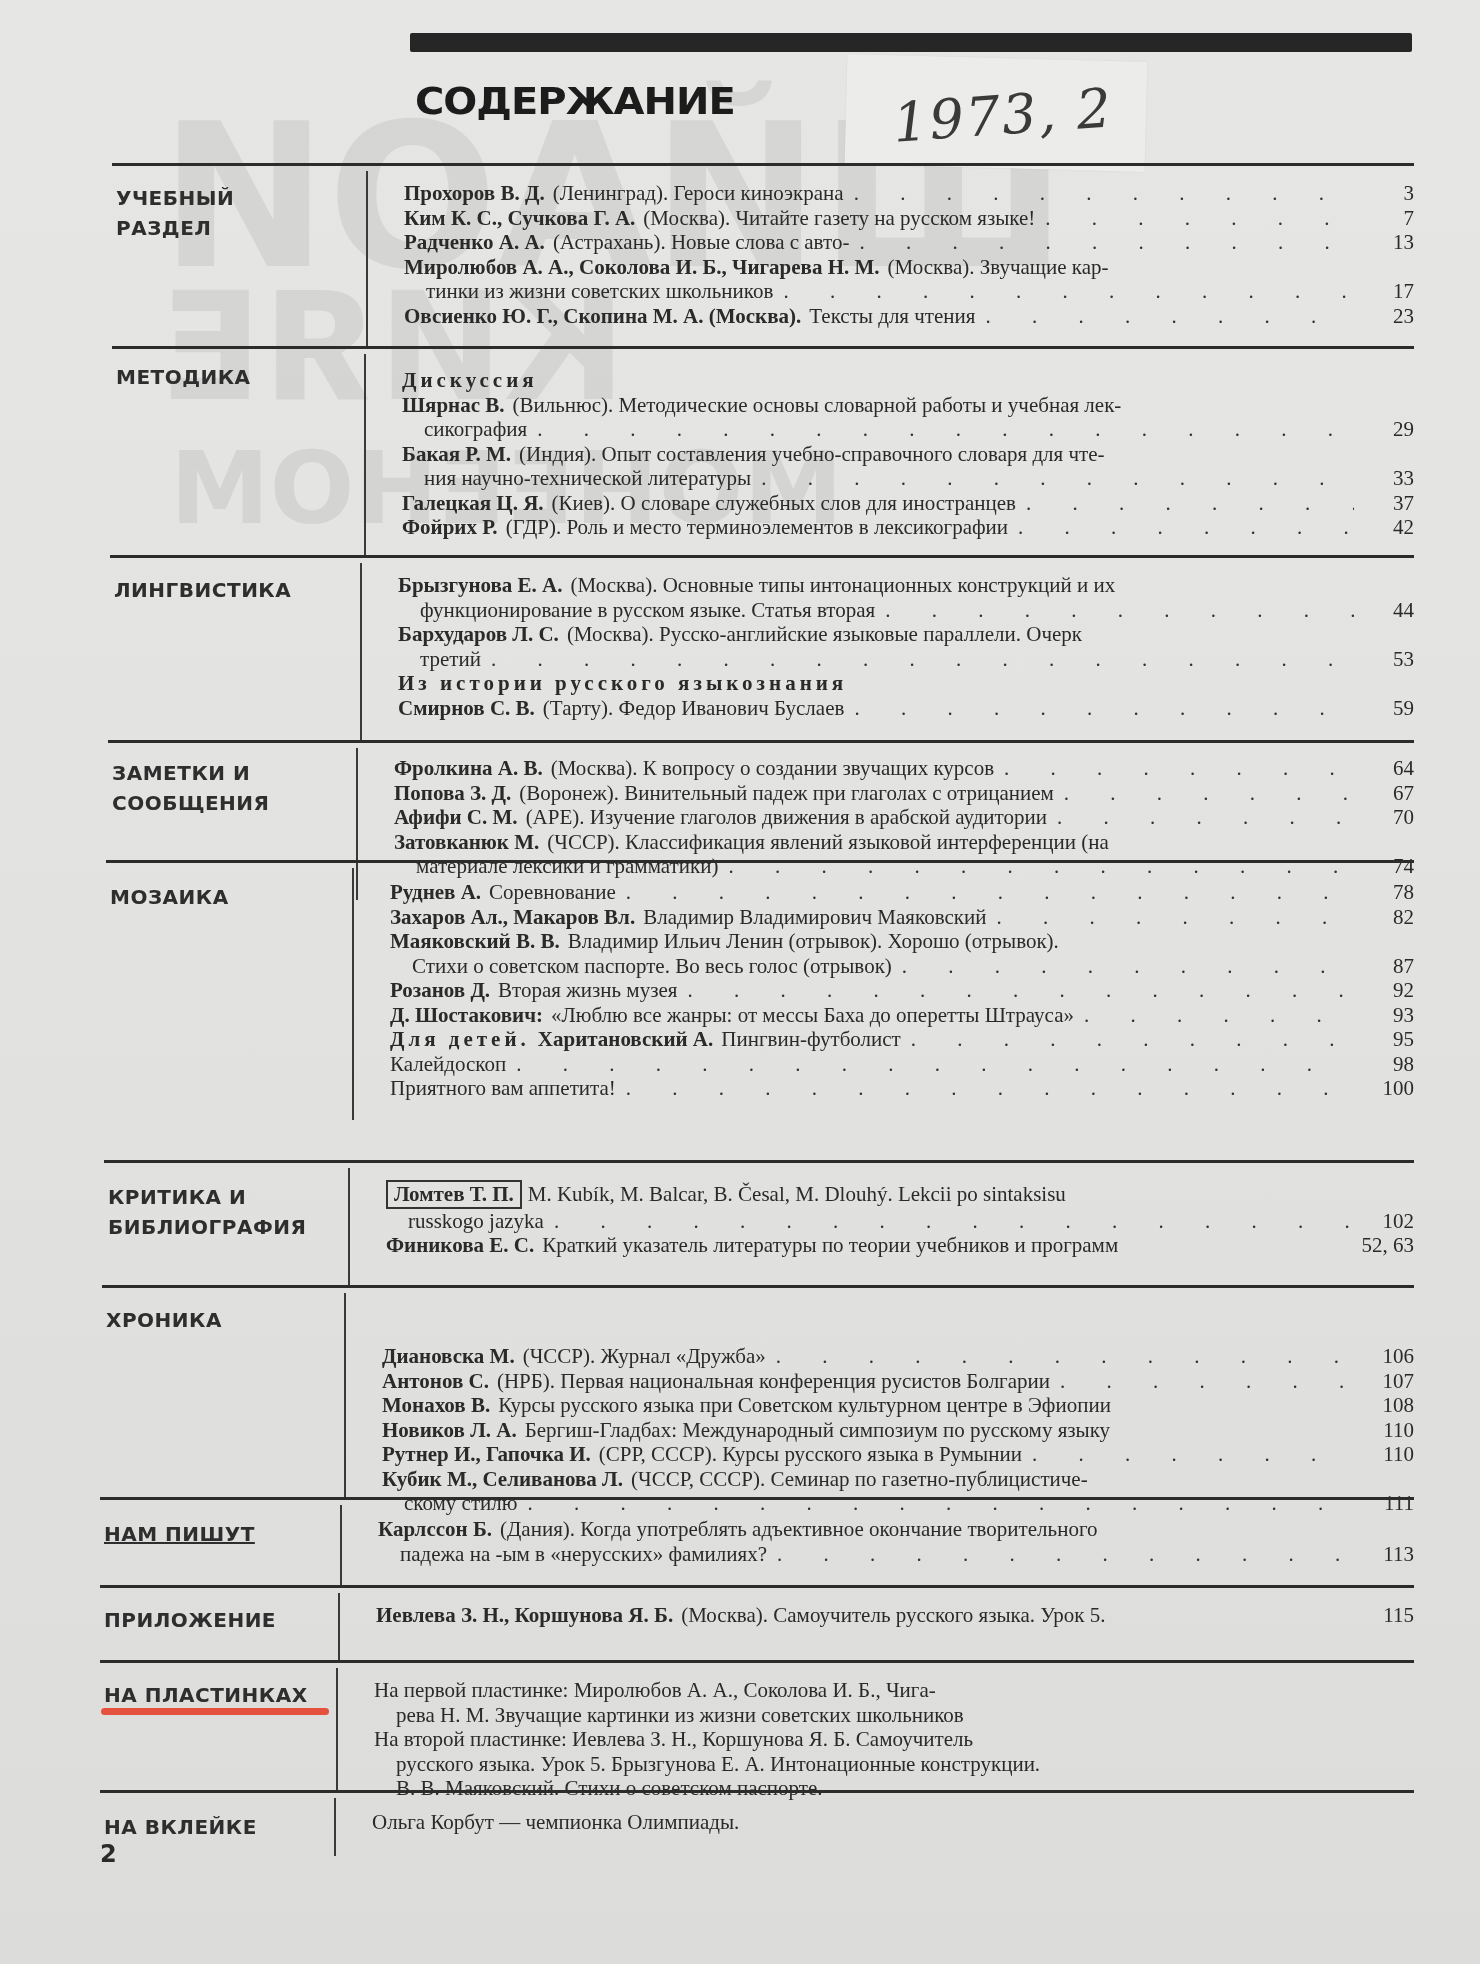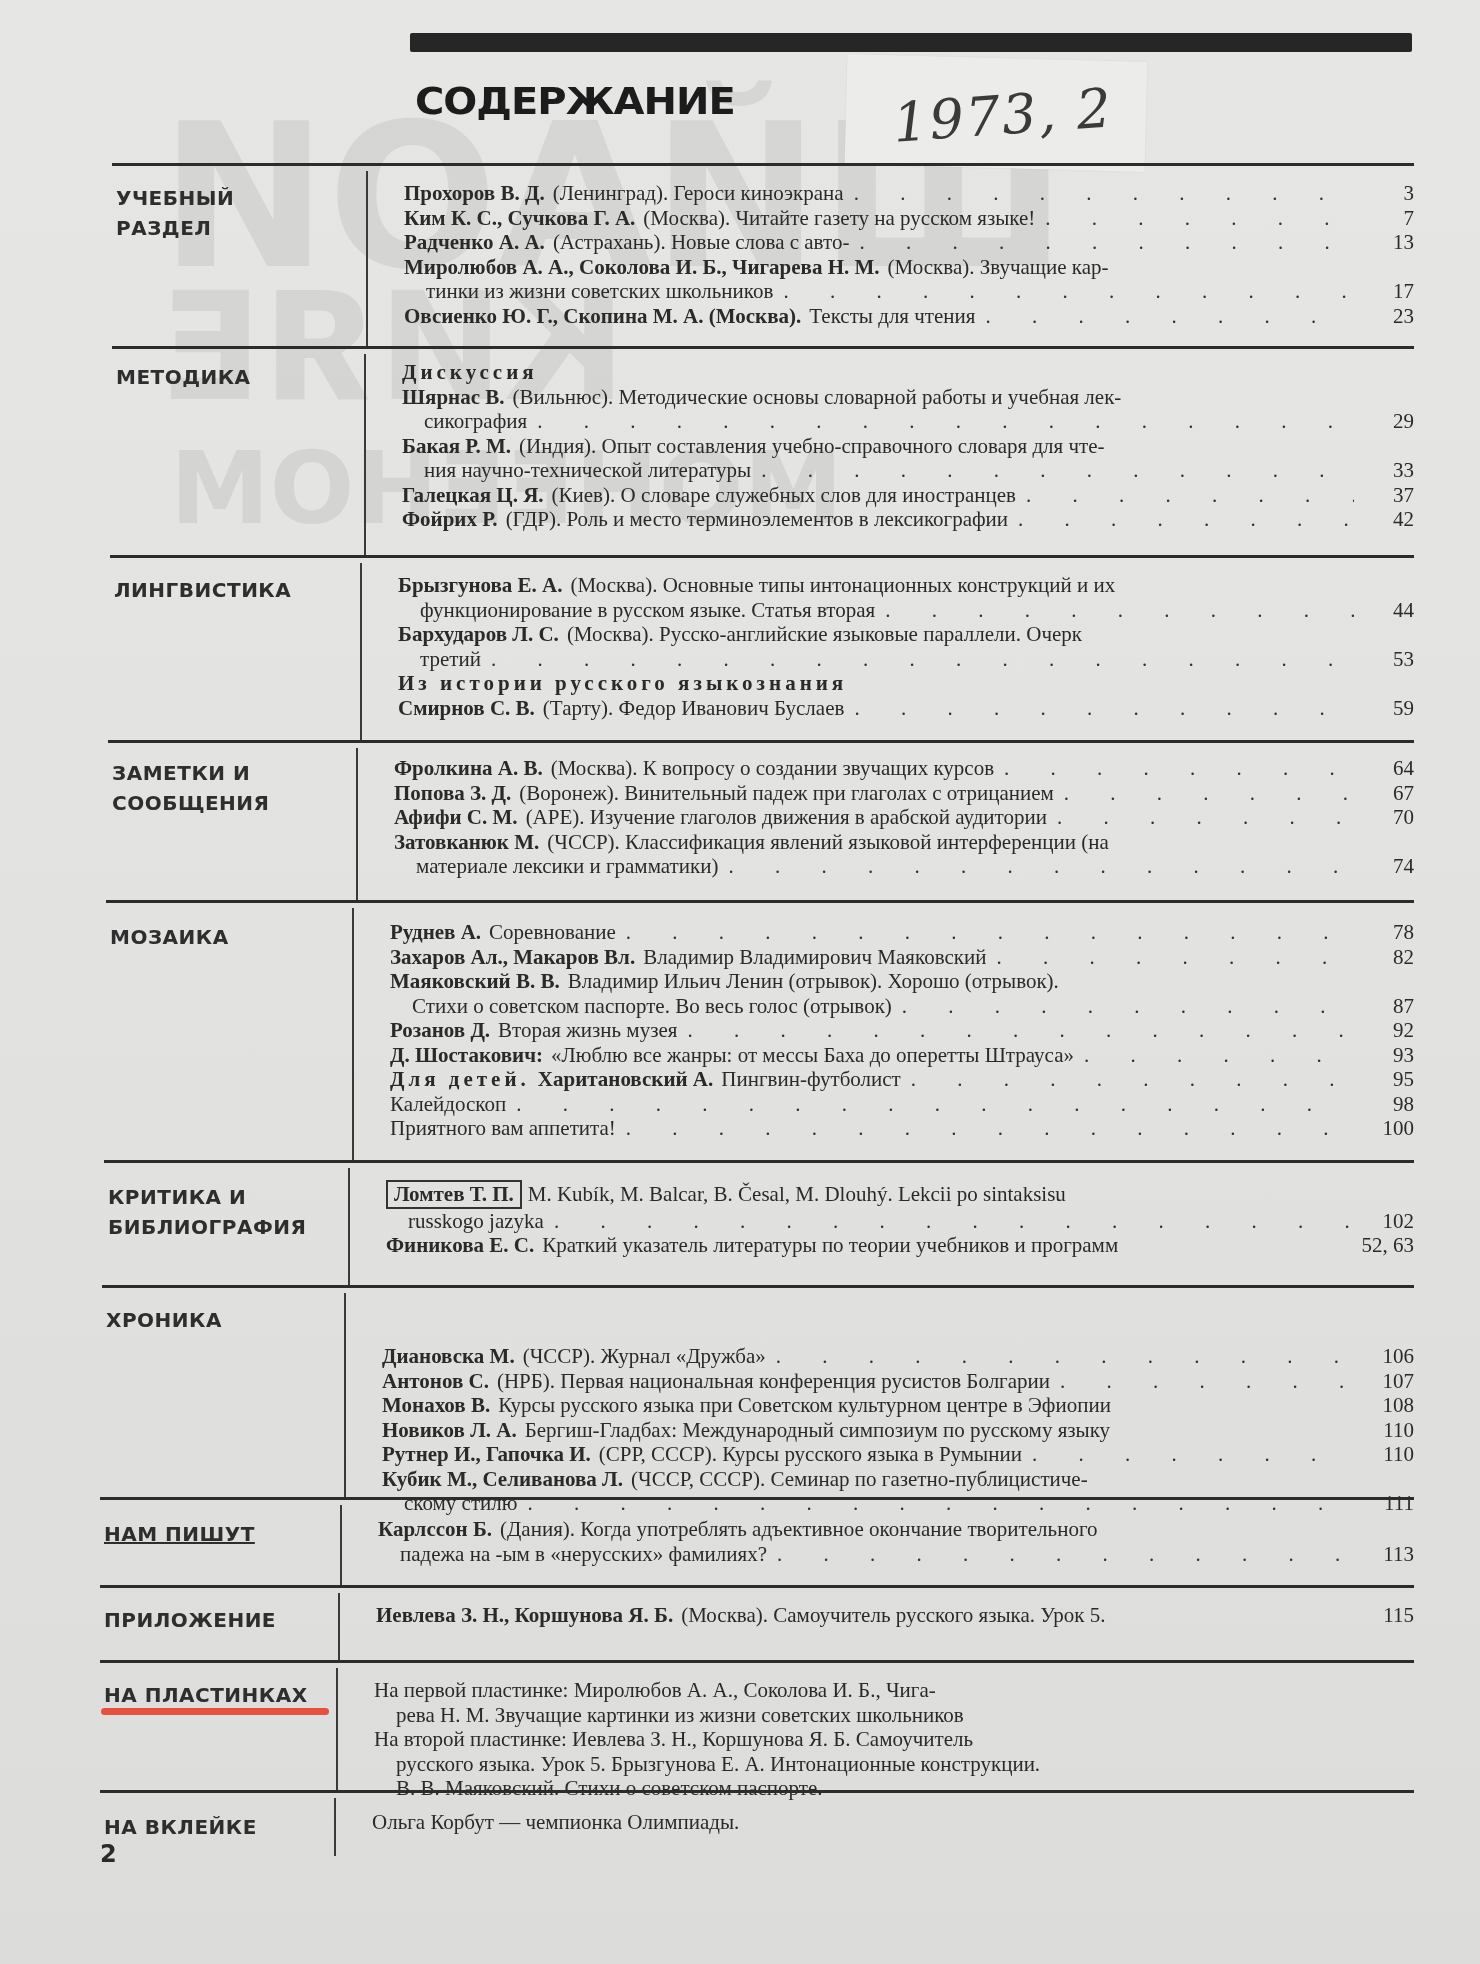--- a/index.html
+++ b/index.html
@@ -124,21 +124,21 @@
               <span class="dots">. . . . . . . . . . . . . . . . . . . . . . . . . . . . . . . . . . . .</span>
               <span class="page-no">23</span>
             </div>
           </div>
         </div>
       </div>
       <div class="section" style="top: 346px; left: 112px; height: 209px; width: 1302px;">
         <div class="rule"></div>
         <div class="vline" style="left: 252px; top: 8px; height: 201px;"></div>
         <div class="label" style="left: 4px; top: 16px;">МЕТОДИКА</div>
-        <div class="entries" style="left: 290px; right: 0px; top: 14px; font-family: Liberation Serif, serif;">
+        <div class="entries" style="left: 290px; right: 0px; top: 22px; font-family: Liberation Serif, serif;">
           <div class="entry">
             <div class="line spaced">Дискуссия</div>
           </div>
           <div class="entry">
             <div class="line">
               <span class="author" style="margin-right: 8px;">Шярнас В.</span>
               <span>(Вильнюс). Методические основы словарной работы и учебная лек-</span>
             </div>
             <div class="line indent">
               <span>сикография</span>
@@ -251,21 +251,21 @@
               <span>(ЧССР). Классификация явлений языковой интерференции (на</span>
             </div>
             <div class="line indent">
               <span>материале лексики и грамматики)</span>
               <span class="dots">. . . . . . . . . . . . . . . . . . . . . . . . . . . . . . . . . . . .</span>
               <span class="page-no">74</span>
             </div>
           </div>
         </div>
       </div>
-      <div class="section" style="top: 900px; left: 106px; height: 260px; width: 1308px;">
+      <div class="section" style="top: 860px; left: 106px; height: 260px; width: 1308px;">
         <div class="rule"></div>
         <div class="vline" style="left: 246px; top: 8px; height: 252px;"></div>
         <div class="label" style="left: 4px; top: 22px;">МОЗАИКА</div>
         <div class="entries" style="left: 284px; right: 0px; top: 20px;">
           <div class="entry">
             <div class="line">
               <span class="author" style="margin-right: 8px;">Руднев А.</span>
               <span>Соревнование</span>
               <span class="dots">. . . . . . . . . . . . . . . . . . . . . . . . . . . . . . . . . . . .</span>
               <span class="page-no">78</span>

